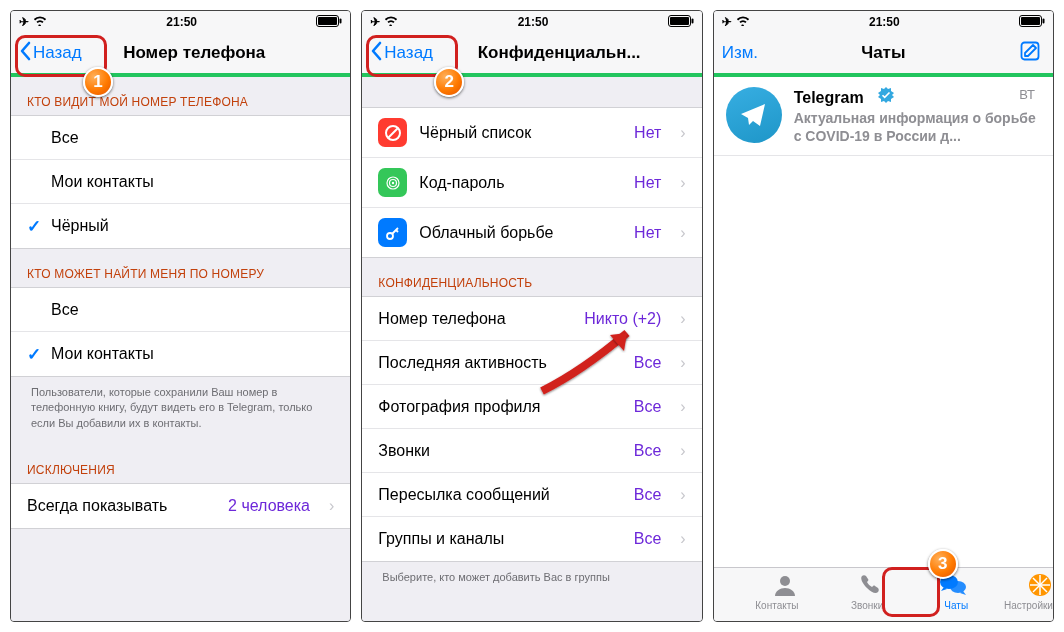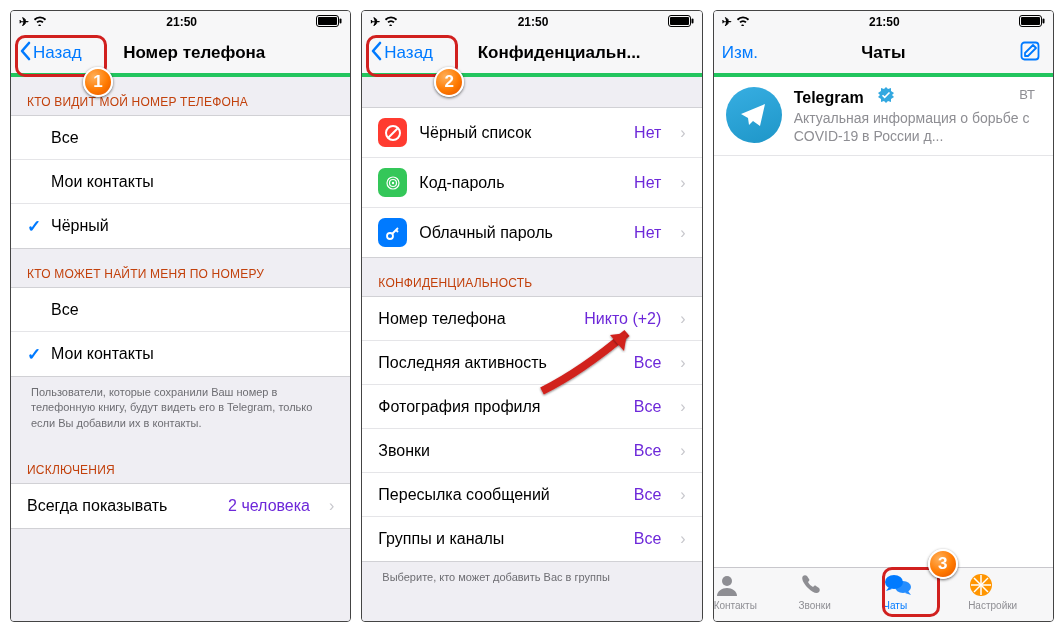--- a/index.html
+++ b/index.html
@@ -162,36 +162,37 @@
     font-size: 13px;
     color: #8e8e93;
   }
   .chat-preview {
     font-size: 14px;
     color: #8e8e93;
     line-height: 1.3;
     margin-top: 2px;
     overflow: hidden;
     display: -webkit-box;
+    font-weight: bold;
     -webkit-line-clamp: 2;
     -webkit-box-orient: vertical;
   }
   .tab-bar {
     height: 54px;
     background: #f7f7f8;
     border-top: 1px solid #c8c7cc;
     display: flex;
     justify-content: space-around;
     padding-top: 4px;
   }
   .tab {
     flex: 1;
     display: flex;
     flex-direction: column;
-    align-items: flex-start;
+    align-items: flex-end;
     gap: 2px;
     font-size: 10px;
     color: #8e8e93;
     position: relative;
   }
   .tab.active { color: #007aff; }
   .tab-icon { height: 26px; display: flex; align-items: center; justify-content: center; }
   
   .callout-box {
     position: absolute;
@@ -358,21 +359,21 @@
         <span class="detail">Нет</span>
         <span class="chevron">›</span>
       </div>
       <div class="cell">
         <div class="icon-box" style="background:#007aff">
           <svg width="18" height="18" viewBox="0 0 18 18">
               <circle cx="6" cy="12" r="3" fill="none" stroke="#fff" stroke-width="1.8"></circle>
               <path d="M8 10l6-6M12 6l2 2" stroke="#fff" stroke-width="1.8" fill="none"></path>
             </svg>
         </div>
-        <span class="label">Облачный пароль</span>
+        <span class="label">Облачный борьбе</span>
         <span class="detail">Нет</span>
         <span class="chevron">›</span>
       </div>
     </div>
     <div class="section-header">КОНФИДЕНЦИАЛЬНОСТЬ</div>
     <div class="cell-group">
       <div class="cell">
         <span class="label">Номер телефона</span>
         <span class="detail">Никто (+2)</span>
         <span class="chevron">›</span>

